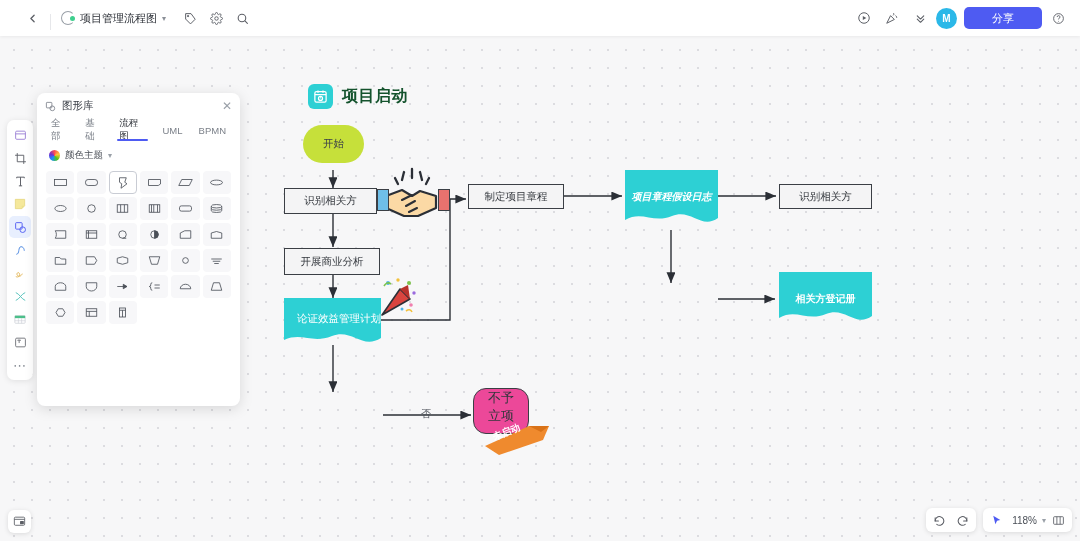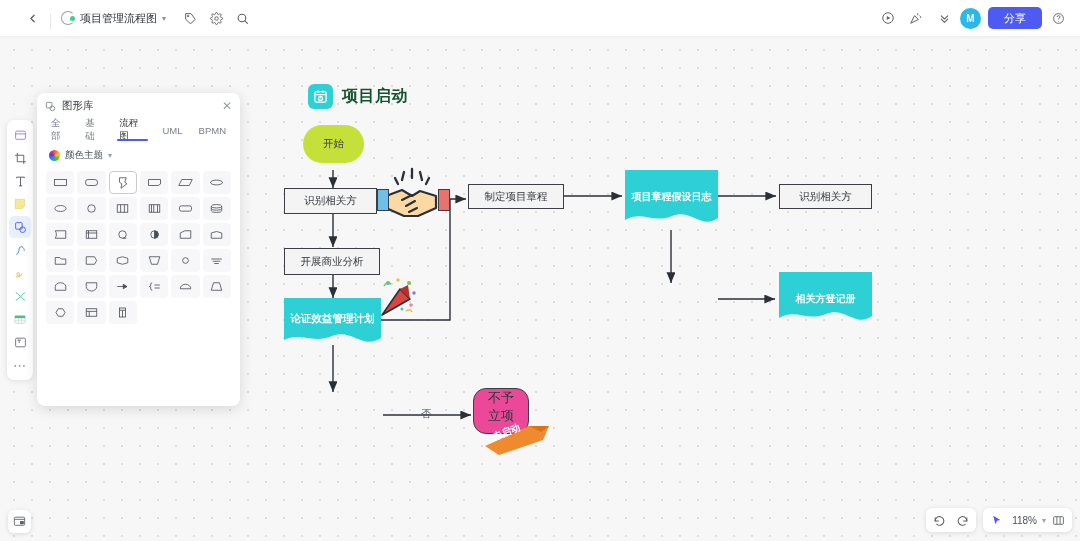--- a/index.html
+++ b/index.html
@@ -54,21 +54,21 @@
   .caret { font-size: 8px; color: #8b9098; }
   .divider-v { width: 1px; height: 16px; background: #e6e7ea; margin: 0 4px; }
 
   .avatar {
     width: 21px; height: 21px; border-radius: 50%;
     background: #2bb8e8; color: #fff; font-size: 10px; font-weight: bold;
     display: flex; align-items: center; justify-content: center;
     cursor: pointer;
   }
   .share-btn {
-    height: 22px; padding: 0 16px; border-radius: 5px;
+    height: 22px; padding: 0 28px; border-radius: 5px;
     background: #4e5bf2; color: #fff; font-size: 11px;
     display: flex; align-items: center; justify-content: center;
     cursor: pointer; margin-left: 3px;
   }
 
   
   #rail {
     position: absolute; left: 7px; top: 120px;
     width: 26px; background: #ffffff; border-radius: 7px;
     box-shadow: 0 1px 6px rgba(0,0,0,.10);
@@ -250,21 +250,21 @@
     </div>
 
     <div class="node box" style="left:284px; top:248px; width:96px; height:27px;">
       <span>开展商业分析</span>
     </div>
 
     <div class="node" style="left:284px; top:298px; width:97px; height:50px;">
       <svg width="97" height="50" viewBox="0 0 97 50" style="position:absolute;left:0;top:0;">
         <path d="M0,0 H97 V40 C78,52 68,30 48,38 C28,46 18,34 0,42 Z" fill="#2dd0d4"></path>
       </svg>
-      <span style="position:absolute;left:0;right:0;top:14px;text-align:center;font-size:10.5px;color:#fff;font-weight:700;">论证效益管理计划</span>
+      <span style="position:absolute;left:0;right:0;top:14px;text-align:right;font-size:10.5px;color:#fff;font-weight:400;">论证效益管理计划</span>
     </div>
 
 
     <div class="node edge-label" style="left:421px; top:407px;">否</div>
 
     <div class="node rounded-box" style="left:473px; top:388px; width:56px; height:46px;">
       <span>不予</span>
       <span>立项</span>
     </div>
 
@@ -306,21 +306,21 @@
         <circle cx="24" cy="32" r="1.5" fill="#4fb6e8"></circle>
         <path d="M6,9 q3,-5 7,-2" stroke="#7cc34a" stroke-width="1.6" fill="none"></path>
         <path d="M28,34 q4,-3 6,1" stroke="#f2c13c" stroke-width="1.6" fill="none"></path>
       </svg>
     </div>
 
     <div class="node box" style="left:468px; top:184px; width:96px; height:25px;">
       <span>制定项目章程</span>
     </div>
 
-    <div class="node" style="left:625px; top:170px; width:93px; height:60px;">
+    <div class="node" style="left:625px; top:170px; width:93px; height:60px;font-style:italic;">
       <svg width="93" height="60" viewBox="0 0 93 60" style="position:absolute;left:0;top:0;">
         <path d="M0,0 H93 V48 C76,60 66,38 47,46 C28,54 17,40 0,50 Z" fill="#2dd0d4"></path>
       </svg>
       <span style="position:absolute;left:0;right:0;top:20px;text-align:center;font-size:10px;color:#fff;font-weight:600;">项目章程假设日志</span>
     </div>
 
     <div class="node box" style="left:779px; top:184px; width:93px; height:25px;">
       <span>识别相关方</span>
     </div>
 

